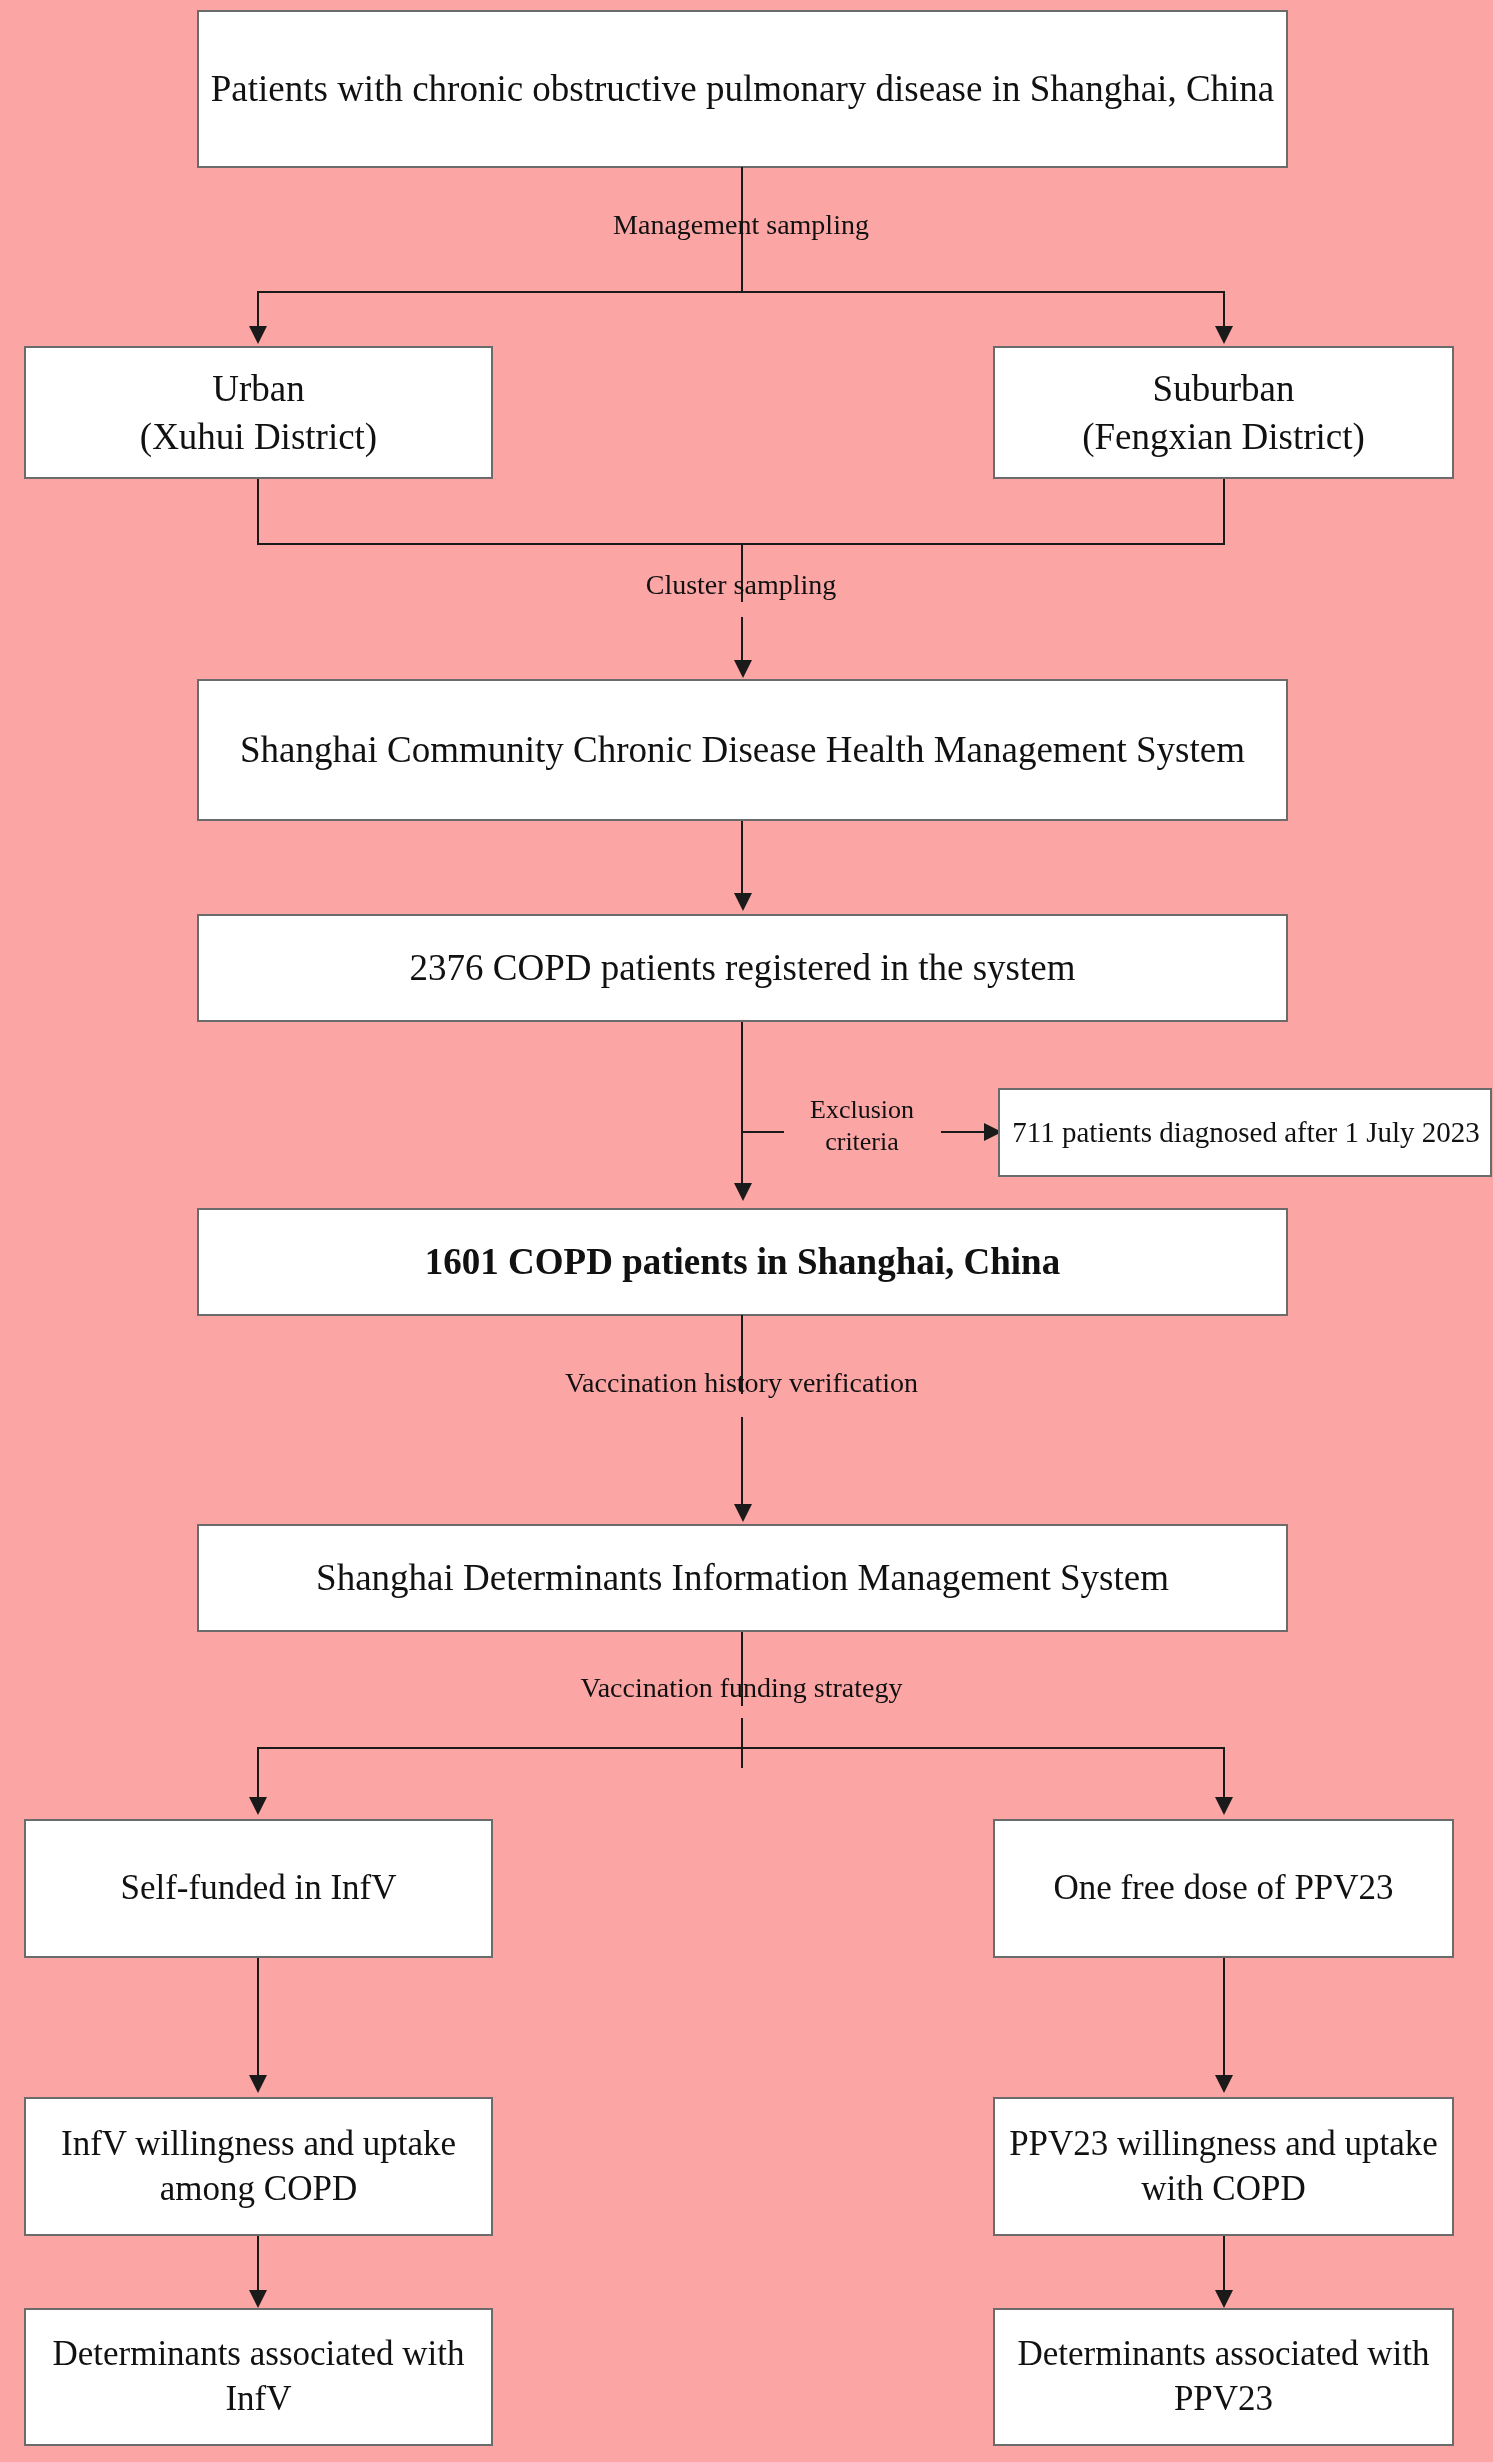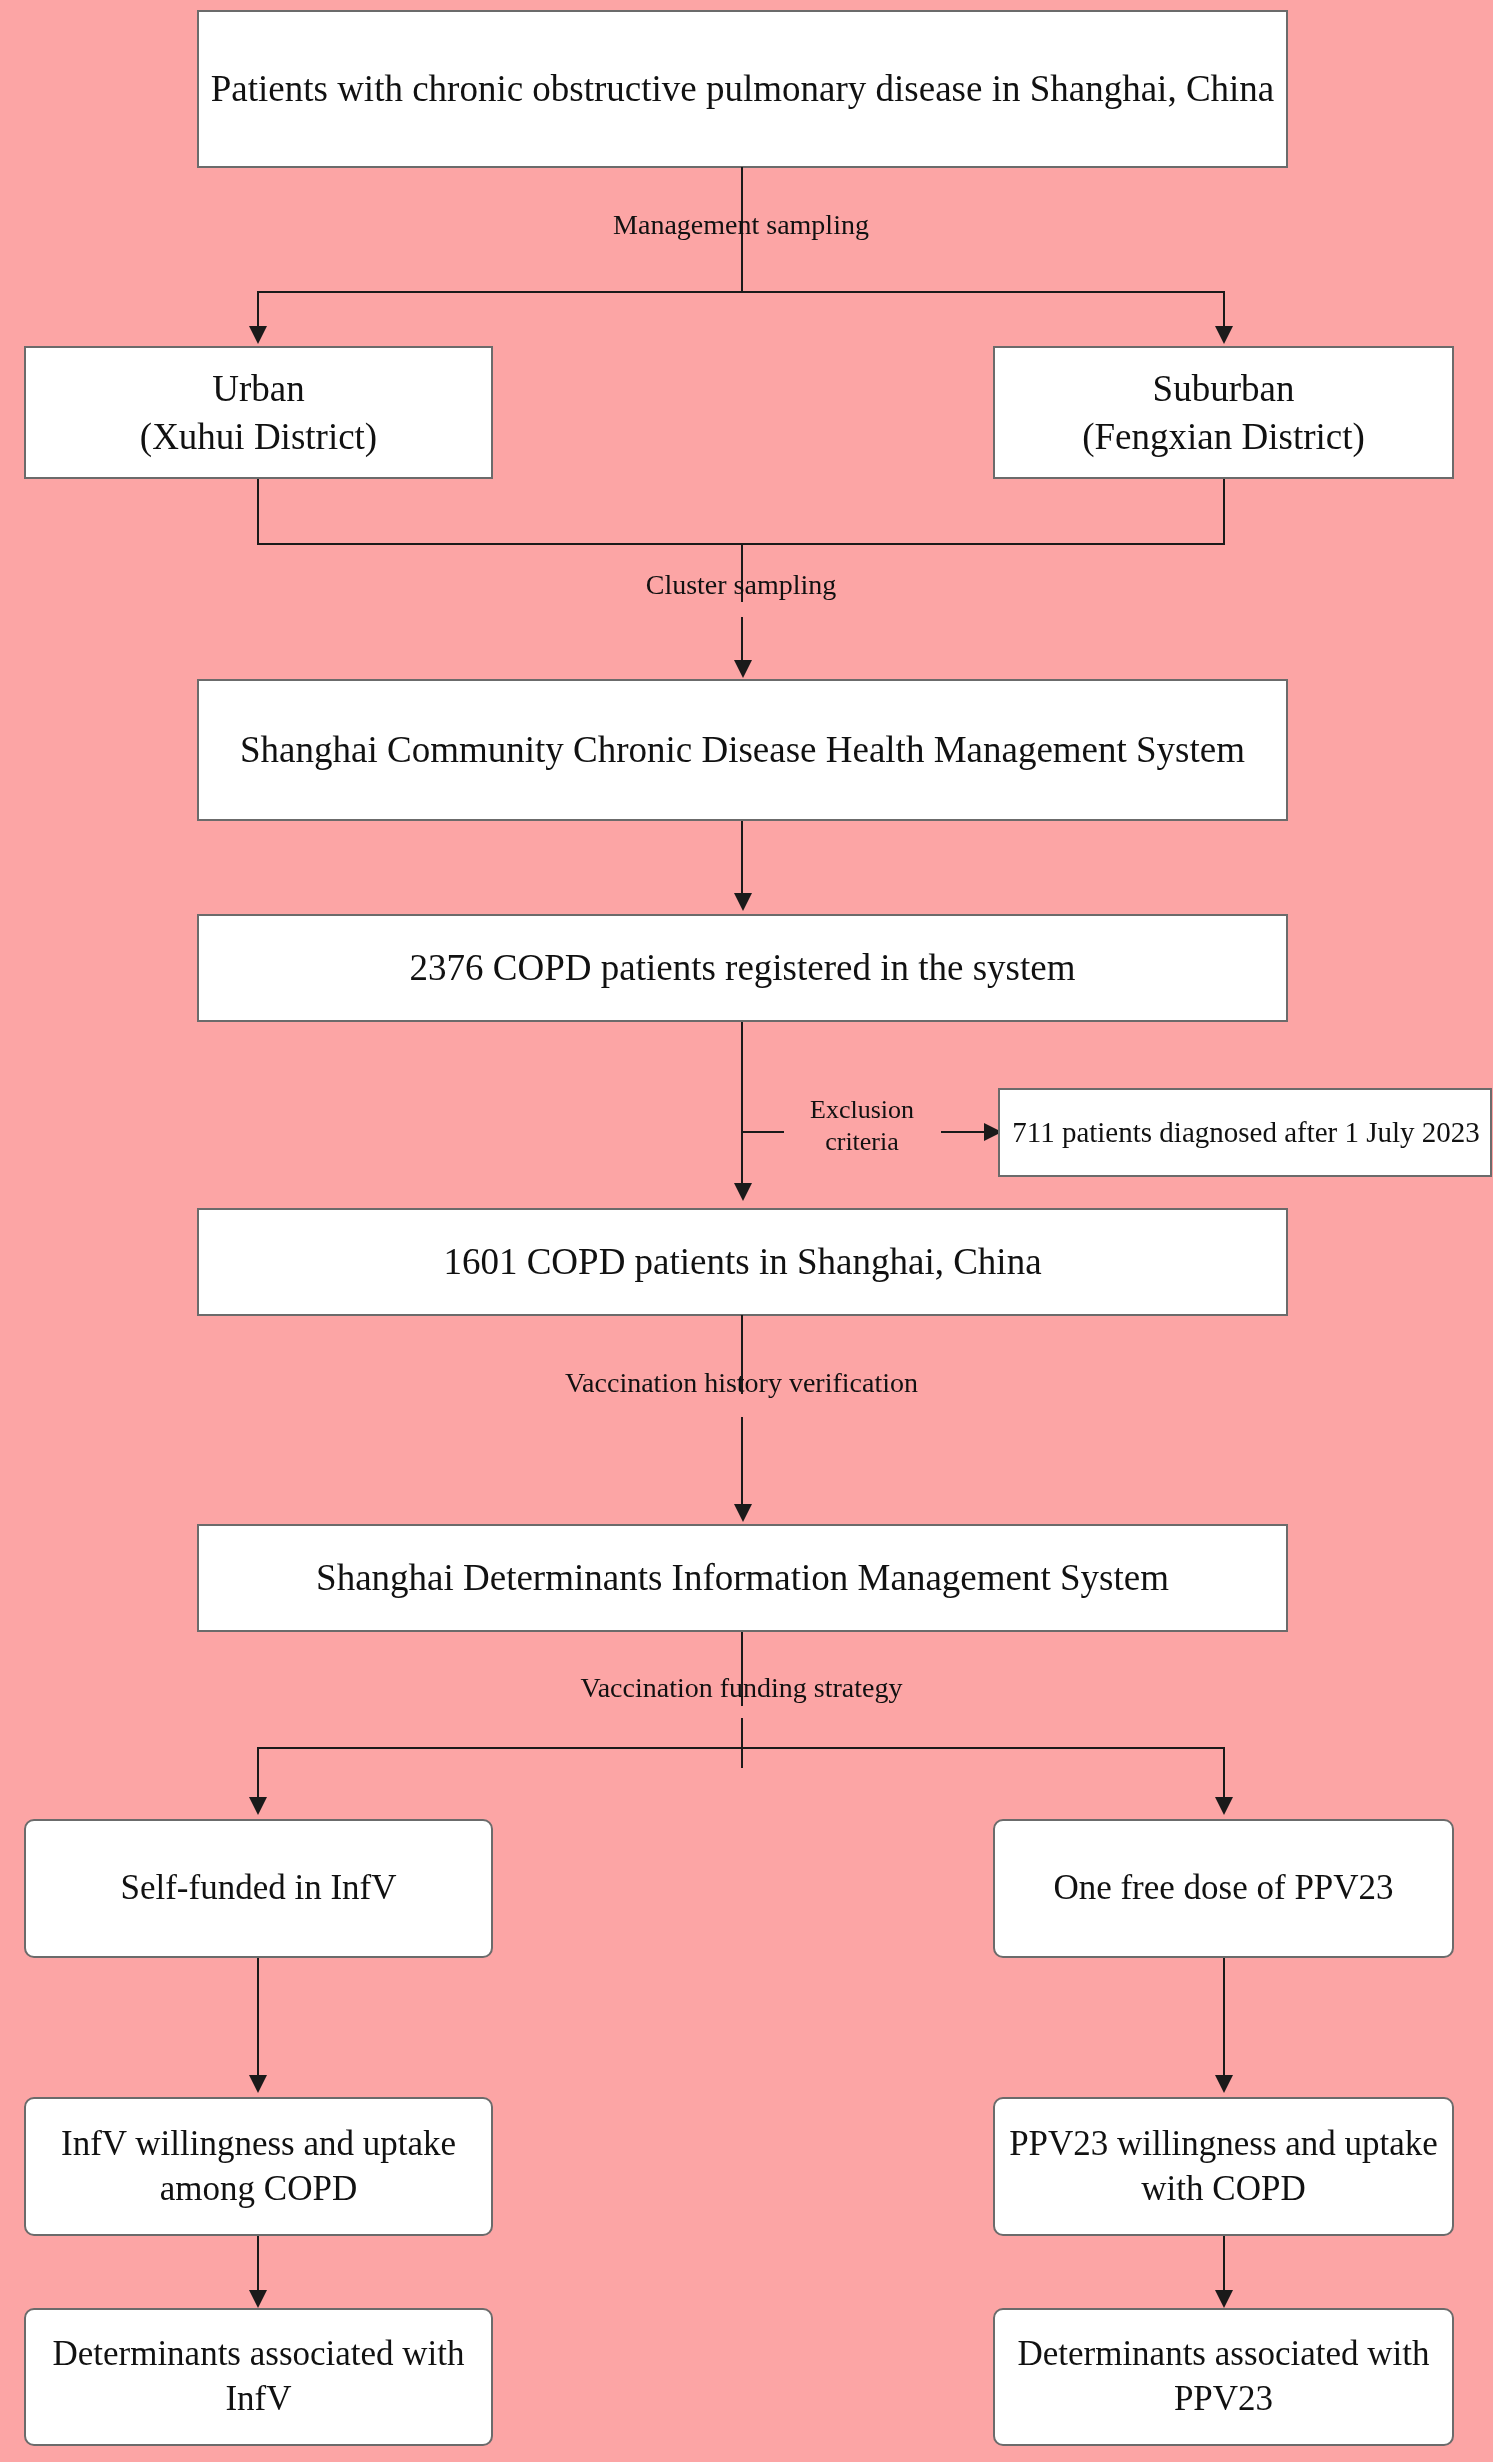--- a/index.html
+++ b/index.html
@@ -26,21 +26,21 @@
     text-align: center;
     color: #111111;
     line-height: 1.28;
     padding: 3.2px 9.5px;
   }
   .node-text {
     display: block;
     white-space: pre-line;
   }
   .f-big   { font-size: 37px; }
-  .f-mid   { font-size: 35px; border-radius: 10px; }
+  .f-mid   { font-size: 35px; }
   .f-small { font-size: 29px; }
 
   .label {
     position: absolute;
     color: #111111;
     text-align: center;
     white-space: pre-line;
     line-height: 1.22;
     font-size: 28px;
   }
@@ -128,21 +128,21 @@
   <div class="hline" style="left:743px; top:1131px; width:41px; height:1.6px;"></div>
   <div class="label" style="left:765px; top:1094px; width:194px; font-size:26px;">Exclusion
 criteria</div>
   <div class="hline" style="left:941px; top:1131px; width:47px; height:1.6px;"></div>
   <div class="arrow-right" style="left:984px; top:1123px;"></div>
 
   <div class="node f-small" style="left:998px; top:1088px; width:494px; height:89px; justify-content:center; text-align:left; padding-left:11.6px;">
     <span class="node-text">711 patients diagnosed after 1 July 2023</span>
   </div>
 
-  <div class="node f-big" style="left:197px; top:1208px; width:1091px; height:108px;">
+  <div class="node f-big" style="left:197px; top:1208px; width:1091px; height:108px;font-weight:bold;">
     <span class="node-text">1601 COPD patients in Shanghai, China</span>
   </div>
 
   <div class="vline" style="left:741px; top:1315px; width:1.6px; height:79px;"></div>
   <div class="label" style="left:479px; top:1366px; width:525px;">Vaccination history verification</div>
   <div class="vline" style="left:741px; top:1417px; width:1.6px; height:89px;"></div>
   <div class="arrow-down" style="left:734px; top:1504px;"></div>
 
   <div class="node f-big" style="left:197px; top:1524px; width:1091px; height:108px;">
     <span class="node-text">Shanghai Determinants Information Management System</span>

